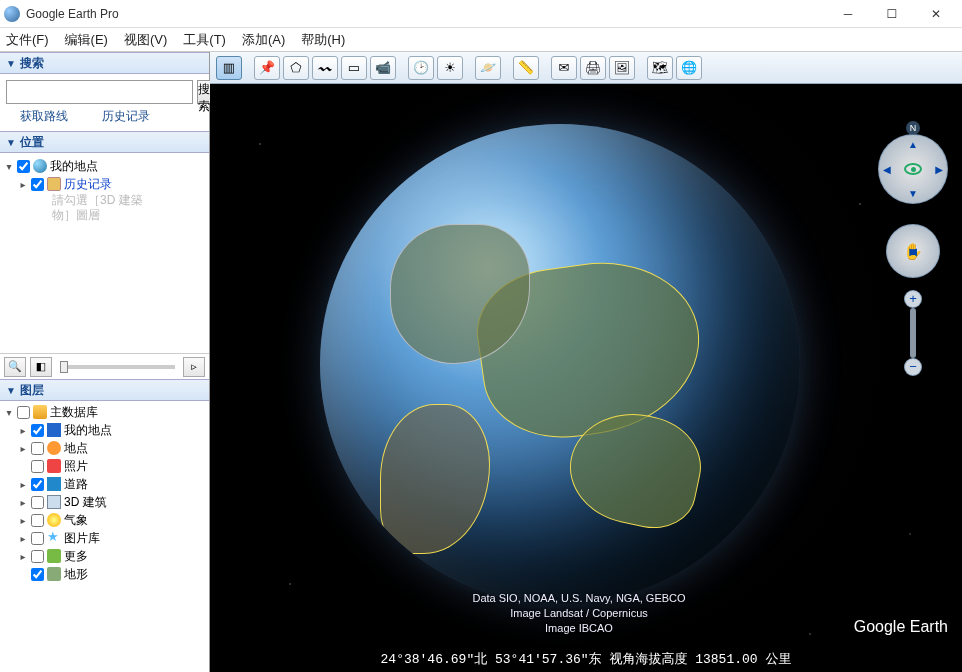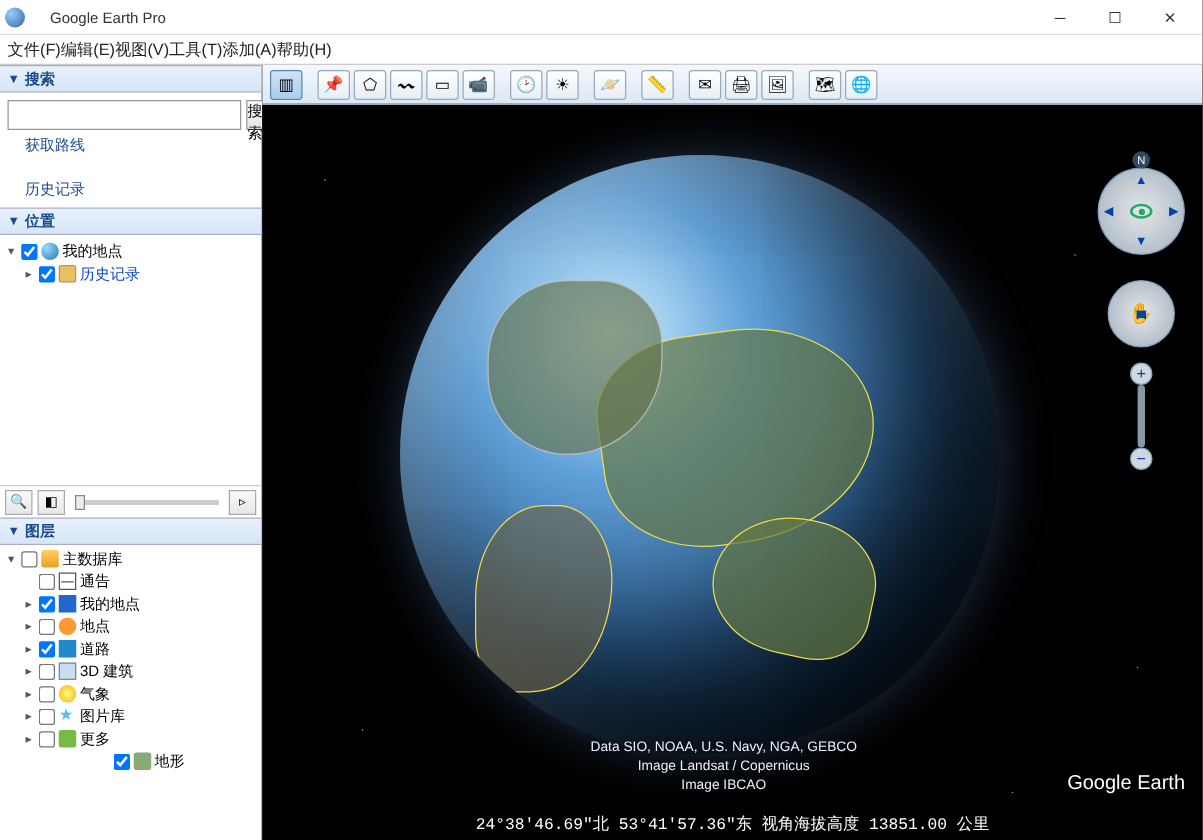--- a/index.html
+++ b/index.html
@@ -1,37 +1,37 @@
 <!DOCTYPE html>
 <html><head>
 <meta charset="utf-8">
 <style>
 * { box-sizing: border-box; margin: 0; padding: 0; font-family: "Microsoft YaHei", Arial, sans-serif; }
 body { width: 962px; height: 672px; overflow: hidden; background: #fff; font-size: 12px; }
 
 .titlebar { height: 28px; background: #fff; border-bottom: 1px solid #ddd; display: flex; align-items: center; padding: 0 4px; }
 .titlebar .app-icon { width: 16px; height: 16px; border-radius: 50%; background: radial-gradient(circle at 30% 30%, #9cf, #369); margin-right: 6px; }
-.titlebar .title { flex: 1; color: #333; font-size: 12px; margin-left: 14px; }
+.titlebar .title { flex: 1; color: #333; font-size: 12px; }
 .titlebar .win-btn { width: 44px; height: 28px; display: flex; align-items: center; justify-content: center; color: #333; }
 
-.menubar { height: 24px; background: #fff; border-bottom: 1px solid #ccc; display: flex; align-items: center; padding: 0 6px; font-size: 13px; color: #222; }
+.menubar { height: 24px; background: #fff; border-bottom: 1px solid #ccc; display: flex; align-items: center; padding: 0 6px; gap: 16px; font-size: 13px; color: #222; }
 .menubar .menu-item { cursor: default; }
 
 .main { display: flex; height: 620px; }
 
 .sidebar { width: 210px; background: #fff; border-right: 1px solid #999; display: flex; flex-direction: column; }
 .panel-header { background: linear-gradient(#e8f1fb, #d6e6f7); border: 1px solid #aac; border-left: none; border-right: none; height: 22px; display: flex; align-items: center; padding: 0 6px; color: #1a4b8c; font-size: 12px; font-weight: bold; cursor: pointer; }
 .panel-header .tri { color: #1a4b8c; margin-right: 4px; font-size: 10px; }
 
 .search-body { padding: 6px; }
 .search-row { display: flex; gap: 4px; margin-bottom: 4px; }
 .search-row input { flex: 1; height: 24px; border: 1px solid #999; padding: 0 4px; }
 .search-row button { width: 42px; height: 24px; border: 1px solid #999; background: linear-gradient(#f8f8f8,#e4e4e4); font-size: 12px; cursor: pointer; }
 .search-hint { color: #bbb; font-size: 12px; padding: 2px 0 8px; }
-.search-links { display: flex; gap: 18px; padding-left: 14px; flex-direction: column; }
+.search-links { display: flex; gap: 34px; padding-left: 14px; }
 .search-links span { color: #1a4b8c; cursor: pointer; }
 
 .places-body { flex: 0 0 auto; padding: 4px 2px; font-size: 12px; min-height: 200px; position: relative; }
 .tree-row { display: flex; align-items: center; height: 18px; gap: 3px; padding-left: 2px; }
 .tree-row .exp { width: 10px; text-align: center; color: #555; cursor: pointer; font-size: 10px; }
 .tree-row input[type=checkbox] { width: 13px; height: 13px; }
 .tree-row .ticon { width: 14px; height: 14px; display: inline-block; }
 .ic-globe { background: radial-gradient(circle at 30% 30%, #9df, #27a); border-radius: 50%; }
 .ic-folder { background: #e8c060; border: 1px solid #b88; border-radius: 2px; }
 .ic-temp { background: #7ac; border: 1px solid #589; border-radius: 2px; }
@@ -144,20 +144,23 @@
         <input type="checkbox" checked="" style="">
         <span class="ticon ic-globe"></span>
         <span>我的地点</span>
       </div>
       <div class="tree-row" style="padding-left:16px">
         <span class="exp">▸</span>
         <input type="checkbox" checked="" style="">
         <span class="ticon ic-folder"></span>
         <span style="color:#14c">历史记录</span>
       </div>
+      <div class="tree-hint">
+        <span>請勾選［3D 建築</span><br><span>物］圖層</span>
+      </div>
     </div>
 
     <div class="places-tools">
       <div class="mini-btn">🔍</div>
       <div class="mini-btn">◧</div>
       <div class="slider-track">
           <div class="slider-thumb"></div>
         </div>
       <div class="mini-btn">▹</div>
     </div>
@@ -168,38 +171,38 @@
     </div>
     <div class="layers-body">
       <div class="tree-row">
         <span class="exp">▾</span>
         <input type="checkbox" style="accent-color: rgb(136, 136, 136);">
         <span class="ticon ic-db"></span>
         <span>主数据库</span>
       </div>
       <div id="layer-rows">
           <div class="tree-row" style="padding-left: 16px;">
-            <span class="exp">&nbsp;</span>
-            <input type="checkbox" style="">
-            <span class="ticon ic-mail"></span>
-            <span>通告</span>
-          </div>
-          <div class="tree-row" style="padding-left: 16px;">
             <span class="exp">▸</span>
             <input type="checkbox" checked="" style="">
             <span class="ticon ic-flag"></span>
             <span>我的地点</span>
           </div>
           <div class="tree-row" style="padding-left: 16px;">
             <span class="exp">▸</span>
             <input type="checkbox" style="">
             <span class="ticon ic-dot"></span>
             <span>地点</span>
           </div>
           <div class="tree-row" style="padding-left: 16px;">
+            <span class="exp">&nbsp;</span>
+            <input type="checkbox" style="">
+            <span class="ticon ic-photo"></span>
+            <span>照片</span>
+          </div>
+          <div class="tree-row" style="padding-left: 16px;">
             <span class="exp">▸</span>
             <input type="checkbox" checked="" style="">
             <span class="ticon ic-road"></span>
             <span>道路</span>
           </div>
           <div class="tree-row" style="padding-left: 16px;">
             <span class="exp">▸</span>
             <input type="checkbox" style="">
             <span class="ticon ic-3d"></span>
             <span>3D 建筑</span>
@@ -215,21 +218,21 @@
             <input type="checkbox" style="">
             <span class="ticon ic-star">★</span>
             <span>图片库</span>
           </div>
           <div class="tree-row" style="padding-left: 16px;">
             <span class="exp">▸</span>
             <input type="checkbox" style="">
             <span class="ticon ic-more"></span>
             <span>更多</span>
           </div>
-          <div class="tree-row" style="padding-left: 16px; justify-content: center;">
+          <div class="tree-row" style="padding-left: 16px;">
             <span class="exp">&nbsp;</span>
             <input type="checkbox" checked="" style="">
             <span class="ticon ic-terr"></span>
             <span>地形</span>
           </div>
         </div>
     </div>
   </div>
 
   <div class="viewer">

